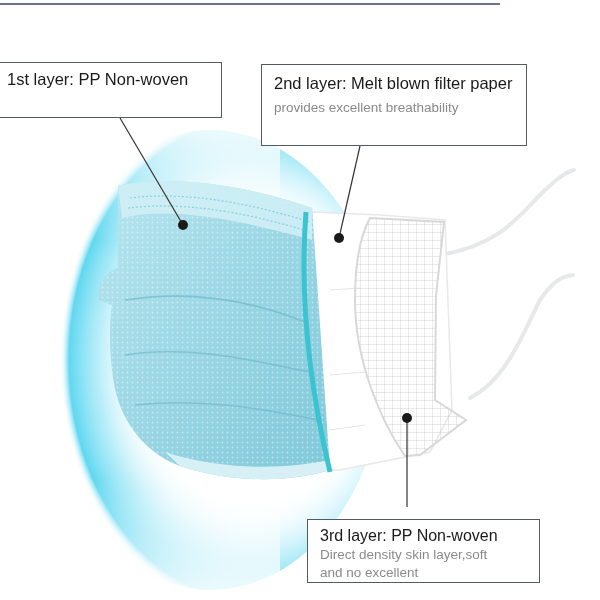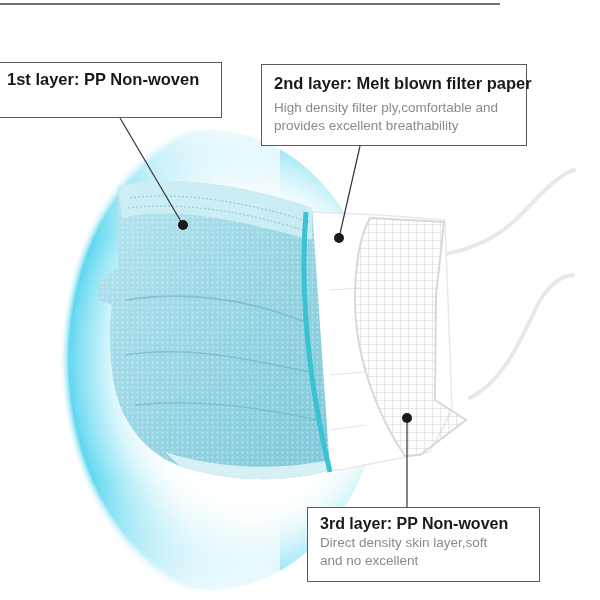--- a/index.html
+++ b/index.html
@@ -11,29 +11,29 @@
     .top-rule {
       position: absolute; left: 0; top: 3px; width: 500px; height: 2px;
       background: #6b7282;
     }
     .scene { position: absolute; left: 0; top: 0; width: 600px; height: 600px; }
     .callout {
       position: absolute; background: #ffffff;
       border: 1.5px solid #555a60; box-sizing: border-box;
     }
     .callout .title {
-      font-weight: bold; color: #1a1a1a; font-size: 16.5px; line-height: 20px;
+      font-weight: normal; color: #1a1a1a; font-size: 16.5px; line-height: 20px;
       white-space: nowrap;
     }
     .callout .desc {
       color: #8a8a8a; font-size: 13.5px; line-height: 18px;
     }
     #c1 { left: -2px; top: 62px; width: 224px; height: 56px; padding: 6px 0 0 8px; }
     #c2 { left: 261px; top: 64px; width: 266px; height: 82px; padding: 8px 0 0 12px; }
-    #c3 { left: 307px; top: 507px; width: 233px; height: 75px; padding: 6px 16px 0 12px; }
+    #c3 { left: 307px; top: 519px; width: 233px; height: 64px; padding: 6px 16px 0 12px; }
     #c3 .title { font-size: 16px; }
   </style>
 </head>
 <body>
 
 <div class="top-rule"></div>
 
 <svg class="scene" viewBox="0 0 600 600" xmlns="http://www.w3.org/2000/svg">
   <defs>
     <radialGradient id="glow" cx="0.62" cy="0.5" r="0.55">
@@ -104,21 +104,20 @@
     <circle cx="407" cy="418" r="5" stroke="none"></circle>
   </g>
 </svg>
 
 <div class="callout" id="c1">
   <div class="title">1st layer: PP Non-woven</div>
 </div>
 
 <div class="callout" id="c2">
   <div class="title" style="margin-bottom:6px;">2nd layer: Melt blown filter paper</div>
-  <div class="desc">High density filter ply,comfortable and</div>
   <div class="desc">provides excellent breathability</div>
 </div>
 
 <div class="callout" id="c3">
   <div class="title">3rd layer: PP Non-woven</div>
   <div class="desc">Direct density skin layer,soft</div>
   <div class="desc">and no excellent</div>
 </div>
 
 </body></html>

